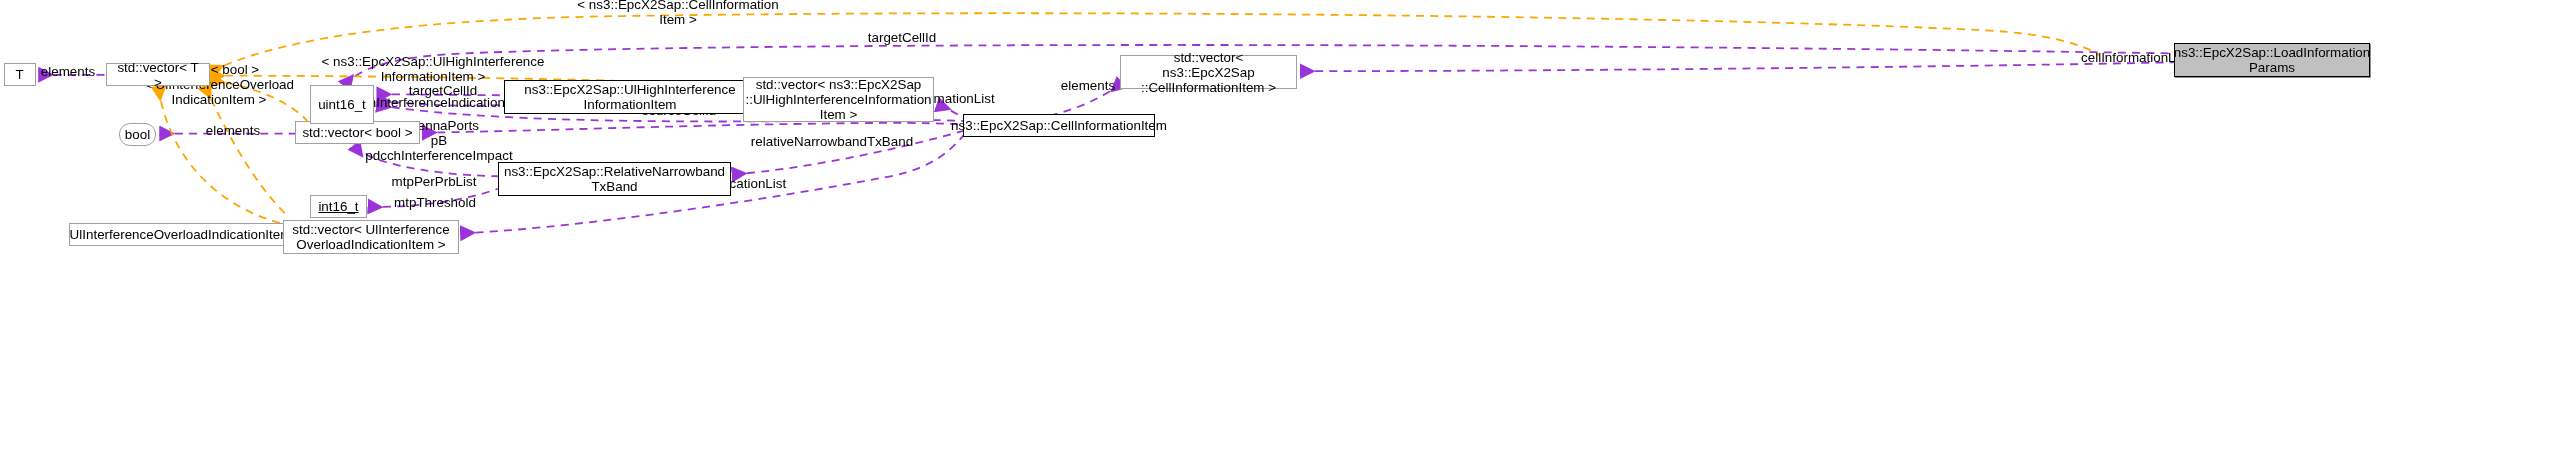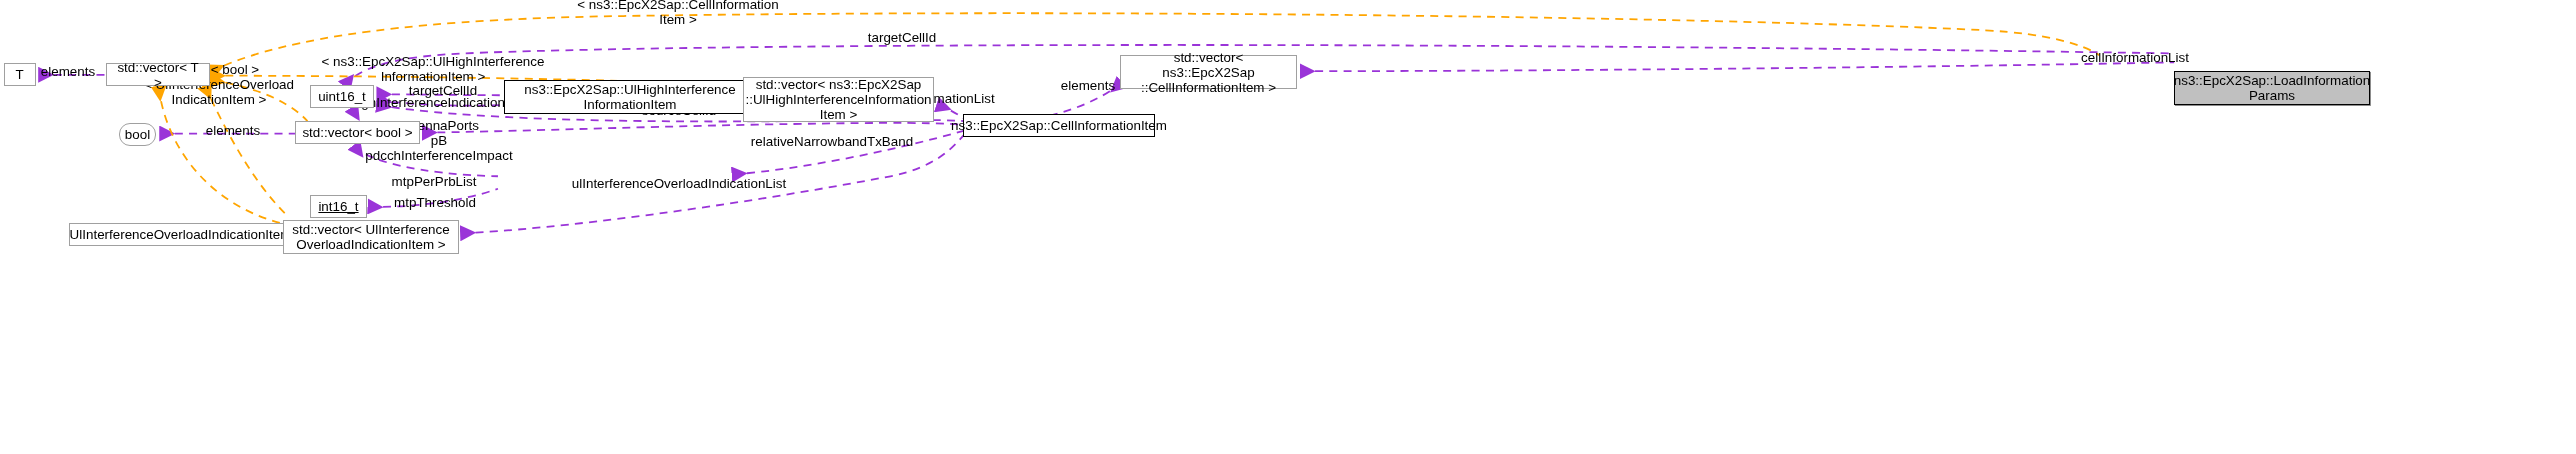--- a/index.html
+++ b/index.html
@@ -33,21 +33,20 @@
     align-items:center;
     justify-content:center;
     padding:1.8px 5.3px;
     white-space:pre-line;
     z-index:5;
   }
   .node.focus{
     background:#c0c0c0;
     border:0.9px solid #000000;
     box-shadow:0.9px 0.9px 0 #808080;
-    margin-top:28px;
   }
   .node.strong{
     border:0.9px solid #000000;
   }
   .edge-label{
     position:absolute;
     font-size:13.4px;
     line-height:15px;
     color:#000000;
     text-align:center;
@@ -117,25 +116,27 @@
       <path stroke="#ffa500" marker-start="url(#arrT)" d="M 230 97 C 250 140, 280 200, 320 240"></path>
 
       <path stroke="#ffa500" marker-start="url(#arrT)" d="M 178 98 C 185 160, 230 230, 320 252"></path>
     </g>
   </svg>
 
   <div class="node plain" style="left: 3.6px; top: 63px; width: 32px; height: 23px;">T</div>
   <div class="node plain" style="left: 106px; top: 63px; width: 104px; height: 23px;">std::vector&lt; T &gt;</div>
   <div class="node plain" style="left: 119px; top: 123px; width: 37px; height: 23px; border-radius: 11px;">bool</div>
   <div class="node plain" style="left: 295px; top: 121px; width: 125px; height: 23px;">std::vector&lt; bool &gt;</div>
-  <div class="node plain" style="left: 310px; top: 85px; width: 64px; height: 23px;">uint16_t</div>
+  <div class="node plain" style="left: 310px; top: 85px; width: 64px; height: 39px;">uint16_t</div>
   <div class="node plain" style="left: 310px; top: 195px; width: 57px; height: 23px; text-decoration: underline;">int16_t</div>
   <div class="node plain" style="left: 69px; top: 223px; width: 223px; height: 23px;">UlInterferenceOverloadIndicationItem</div>
   <div class="node plain" style="left: 283px; top: 220px; width: 176px; height: 34px;">std::vector&lt; UlInterference
 OverloadIndicationItem &gt;</div>
+  <div class="node strong" style="left: 498px; top: 162px; width: 233px; height: 34px;">ns3::EpcX2Sap::RelativeNarrowband
+TxBand</div>
   <div class="node strong" style="left: 504px; top: 80px; width: 252px; height: 34px;">ns3::EpcX2Sap::UlHighInterference
 InformationItem</div>
   <div class="node plain" style="left: 743px; top: 77px; width: 191px; height: 45px;">std::vector&lt; ns3::EpcX2Sap
 ::UlHighInterferenceInformation
 Item &gt;</div>
   <div class="node strong" style="left: 963px; top: 114px; width: 192px; height: 23px;">ns3::EpcX2Sap::CellInformationItem</div>
   <div class="node plain" style="left: 1120px; top: 55px; width: 177px; height: 34px;">std::vector&lt; ns3::EpcX2Sap
 ::CellInformationItem &gt;</div>
   <div class="node focus" style="left: 2174px; top: 43px; width: 196px; height: 34px;">ns3::EpcX2Sap::LoadInformation
 Params</div>

